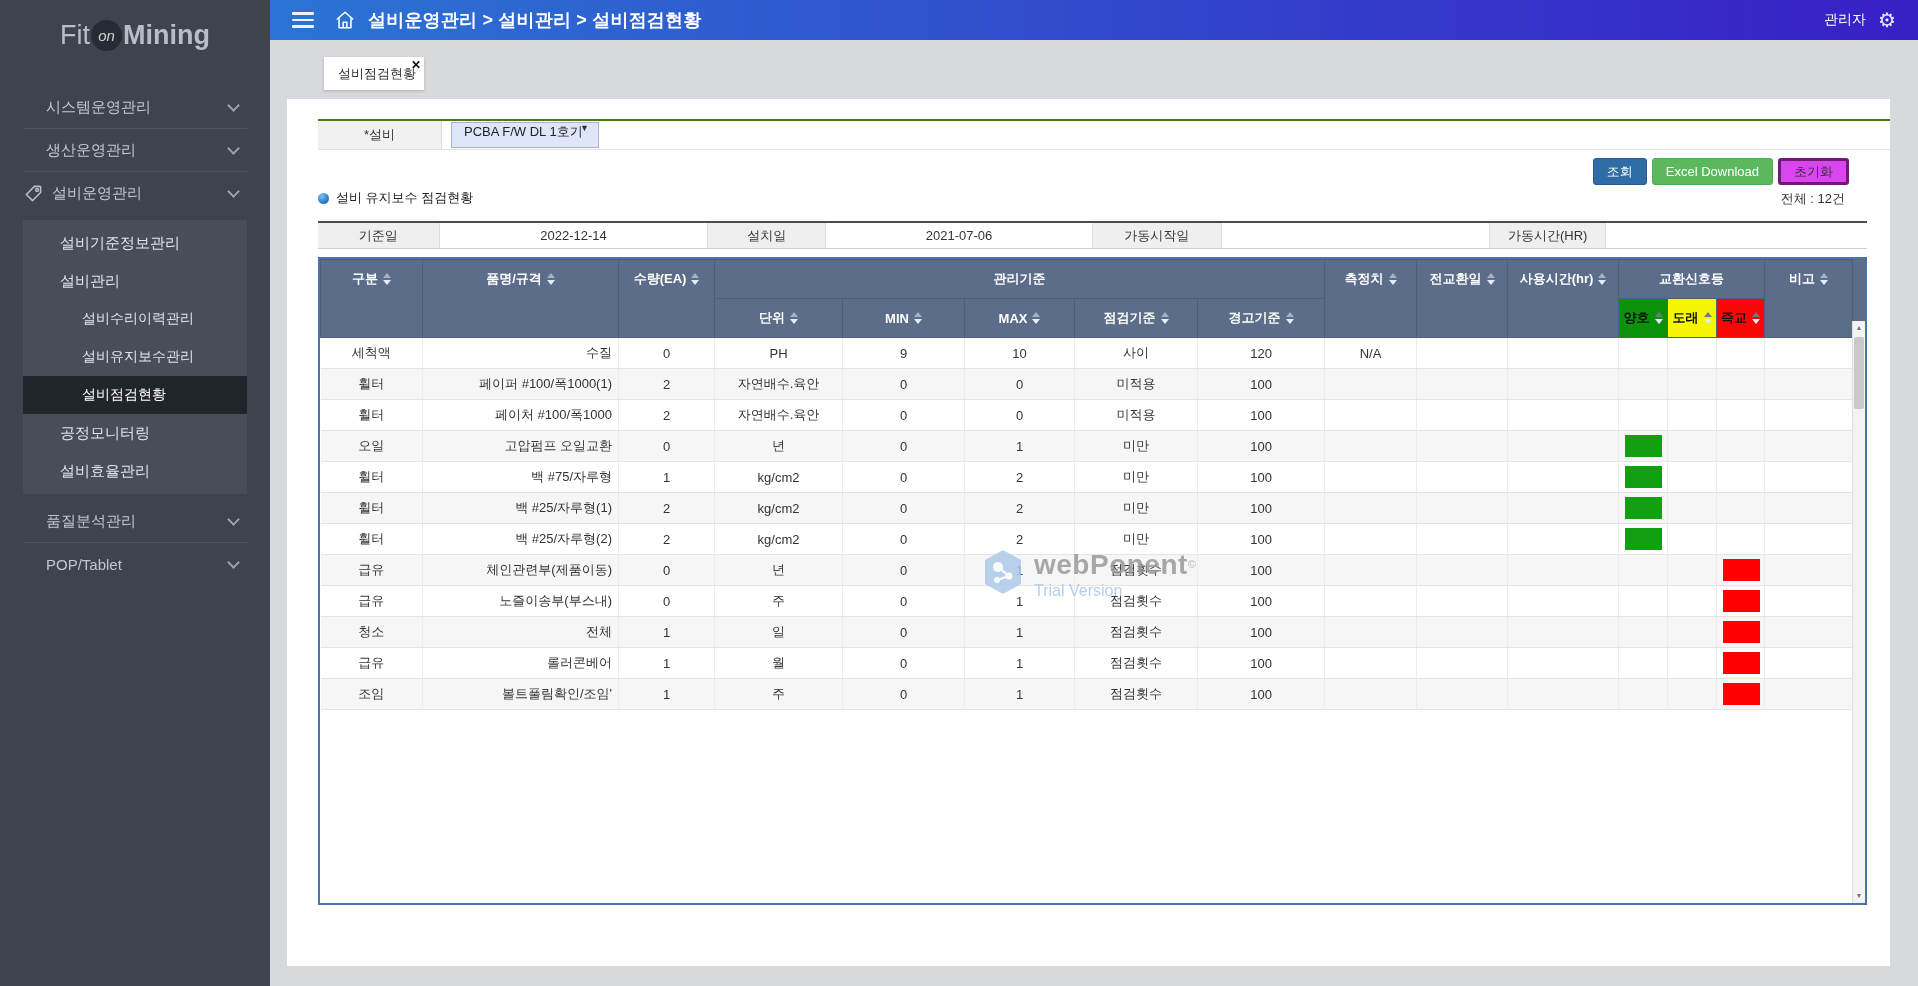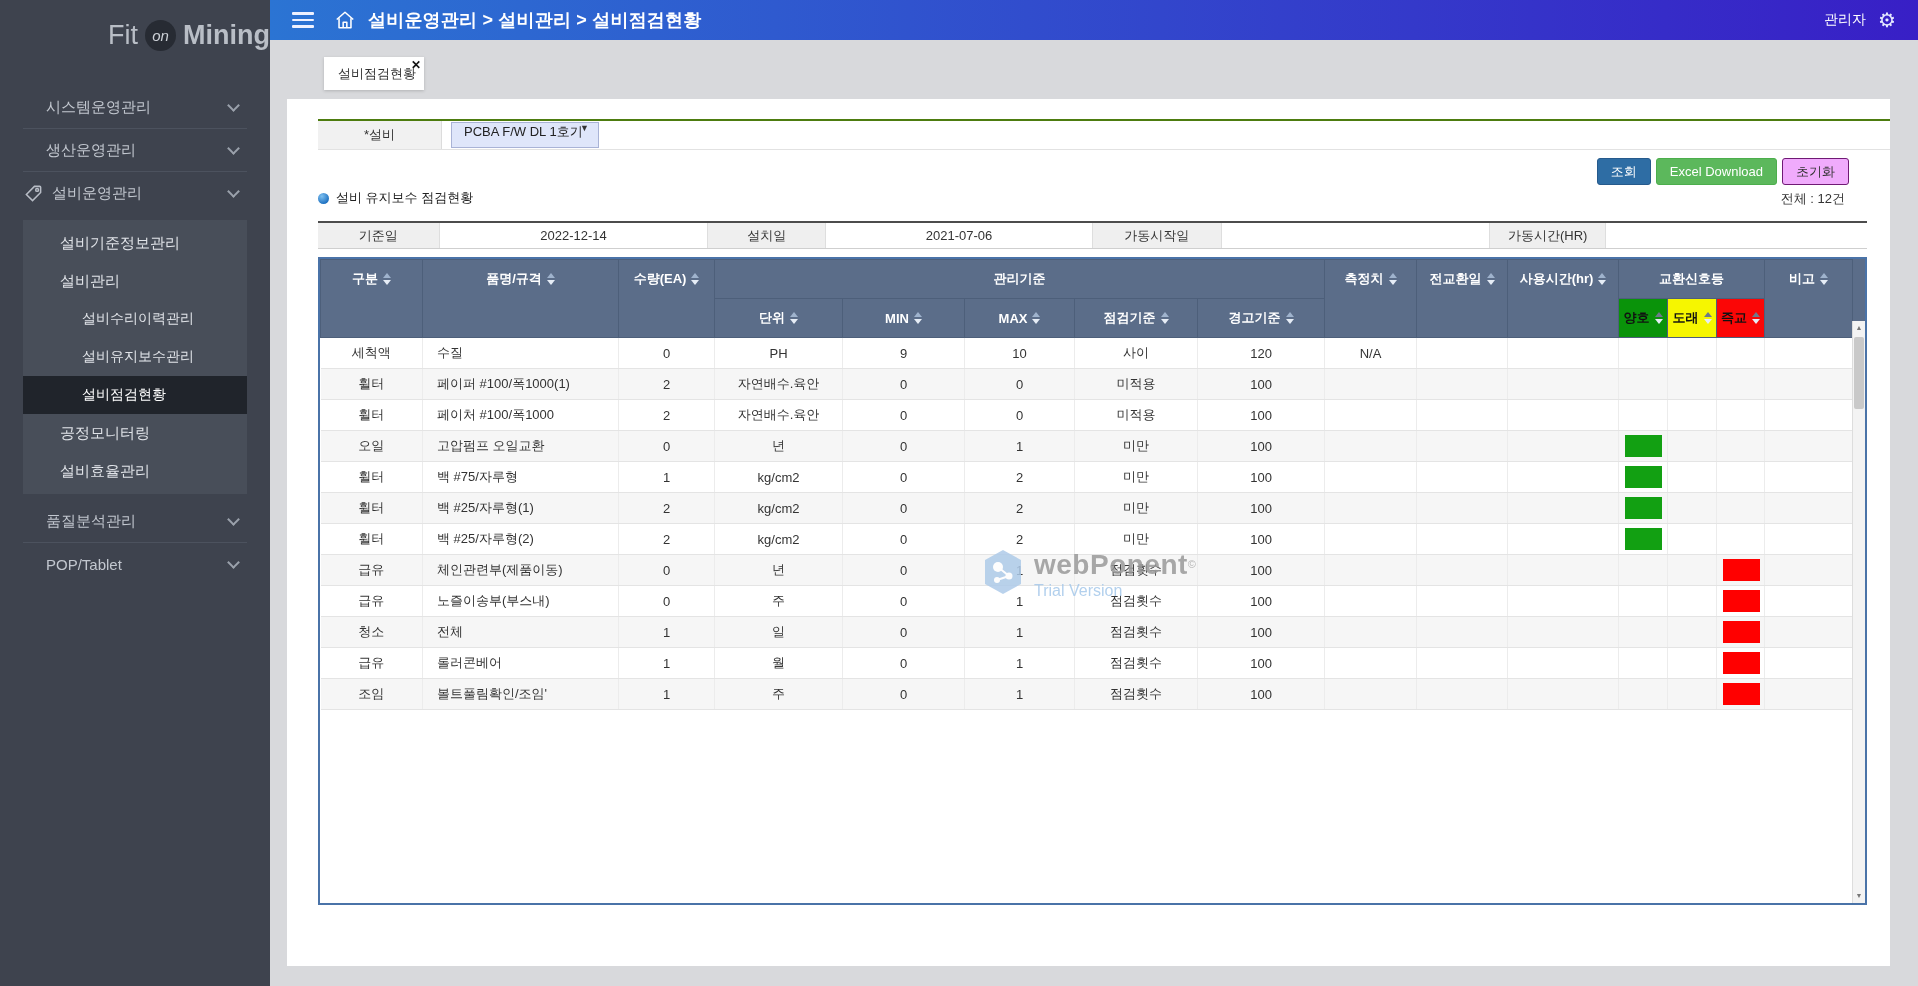--- a/index.html
+++ b/index.html
@@ -1,21 +1,21 @@
 <!DOCTYPE html>
 <html><head>
 <meta charset="utf-8">
 <style>
   * { box-sizing: border-box; margin: 0; padding: 0; }
   html,body { width:1918px; height:986px; overflow:hidden; }
   body { font-family:"Liberation Sans", sans-serif; background:#d8d9dc; position:relative; }
 
   
   .sidebar { position:absolute; left:0; top:0; width:270px; height:986px; background:#3e434e; z-index:5; }
-  .logo { height:58px; display:flex; align-items:center; justify-content:flex-end; gap:7px; padding-top:12px; }
+  .logo { height:58px; display:flex; align-items:center; justify-content:center; gap:1px; padding-top:12px; }
   .logo-fit { font-size:27px; color:#b9bec6; font-weight:400; }
   .logo-on { width:31px; height:31px; background:#272b33; border-radius:50%; color:#cdd1d7; font-style:italic; font-size:15px; display:flex; align-items:center; justify-content:center; }
   .logo-mining { font-size:27px; color:#b9bec6; font-weight:bold; }
   .side-nav { margin-top:28px; }
   .side-item { height:42px; display:flex; align-items:center; justify-content:space-between; padding:0 32px 0 46px; color:#c2c7cf; font-size:15px; cursor:pointer; }
   .side-item.with-icon { padding-left:24px; }
   .left-grp { display:flex; align-items:center; gap:9px; }
   .chev { width:9px; height:9px; border-right:2.5px solid #9aa1ab; border-bottom:2.5px solid #9aa1ab; transform:rotate(45deg); margin-top:-4px; }
   .side-sep { border-top:1px solid #4c525e; margin:0 23px; }
   .submenu { background:#484e59; margin:6px 23px 6px 23px; padding:4px 0; }
@@ -45,21 +45,21 @@
   .filter-bar { position:absolute; left:31px; top:20px; width:1572px; height:31px; border-top:2px solid #4d7c0f; border-bottom:1px solid #e2e2e2; display:flex; align-items:stretch; }
   .filter-label { width:124px; background:#f1f1f1; border-right:1px solid #dcdcdc; display:flex; align-items:center; justify-content:center; font-size:13px; color:#333; }
   .filter-dd { width:148px; margin-left:9px; margin-top:1px; margin-bottom:1px; background:#dfe6fa; border:1px solid #a9b3d6; display:flex; align-items:flex-start; padding-left:12px; font-size:13px; color:#222; position:relative; cursor:pointer; }
   .dd-caret { position:absolute; right:9px; font-size:9px; color:#333; }
 
   
   .btn-row { position:absolute; top:59px; right:41px; display:flex; gap:5px; }
   .btn { height:27px; border-radius:3px; font-size:13px; padding:0 13px; cursor:pointer; display:flex; align-items:center; font-family:"Liberation Sans",sans-serif; }
   .btn-blue { background:#2e6da4; border:1px solid #265a8c; color:#fff; }
   .btn-green { background:#5cb85c; border:1px solid #4cae4c; color:#fff; }
-  .btn-gray { background:#f0abfc; border:1px solid #701a75; color:#333; }
+  .btn-gray { background:#d946ef; border:3px solid #701a75; color:#333; }
   .total-txt { position:absolute; top:91px; right:45px; font-size:13px; color:#333; }
 
   
   .sec-title { position:absolute; left:31px; top:90px; display:flex; align-items:center; gap:7px; font-size:13px; color:#222; }
   .dot-ic { width:11px; height:11px; border-radius:50%; background:radial-gradient(circle at 35% 30%, #7ec0f0, #1b6fc0 75%); }
 
   
   .info-bar { position:absolute; left:31px; top:122px; width:1549px; height:28px; border-top:2px solid #4c4c4c; border-bottom:1px solid #cfcfcf; display:flex;align-items:center; }
   .info-cell { display:flex; align-items:center; justify-content:center; font-size:13px; color:#333; border-right:1px solid #dedede; height:100%; }
   .info-cell.lbl { background:#efefef; }
@@ -73,21 +73,21 @@
   .thc { display:flex; align-items:center; justify-content:center; height:30px; gap:5px; }
   .sort { display:inline-flex; flex-direction:column; gap:2px; }
   .sort .up { width:0;height:0;border-left:4px solid transparent;border-right:4px solid transparent;border-bottom:5px solid #9fb3cd; }
   .sort .dn { width:0;height:0;border-left:4px solid transparent;border-right:4px solid transparent;border-top:5px solid #e6edf6; }
   th.h-good { background:#0a930a !important; color:#111 !important; }
   th.h-due { background:#f6f600 !important; color:#111 !important; }
   th.h-urgent { background:#fb0606 !important; color:#111 !important; }
   th.h-good .sort .up, th.h-due .sort .up, th.h-urgent .sort .up { border-bottom-color:#6d7a8a; }
   .grid tbody td { height:31px; font-size:13px; color:#333; text-align:center; border-bottom:1px solid #e4e4e4; border-right:1px solid #ececec; padding:0 6px; overflow:hidden; white-space:nowrap; }
   .grid tbody tr.alt td { background:#f6f6f6; }
-  .grid tbody td.left { text-align:left; padding-left:14px; }
+  .grid tbody td.left { text-align:right; padding-left:14px; }
   .sig { display:inline-block; width:37px; height:22px; vertical-align:middle; }
   .sig.good { background:#12a012; }
   .sig.urgent { background:#ff0000; }
   .head-filler { position:absolute; top:0; right:0; width:13px; height:62px; background:#5b6d89; border-left:1px solid #4d5f7a; }
   .vscroll { position:absolute; top:62px; right:0; bottom:0; width:13px; background:#f3f3f3; border-left:1px solid #dddddd; }
   .vs-btn { height:14px; font-size:7px; color:#777; text-align:center; line-height:14px; cursor:pointer; }
   .vs-btn.bottom { position:absolute; bottom:0; left:0; right:0; }
   .vs-thumb { position:absolute; top:16px; left:1px; width:10px; height:72px; background:#c9c9c9; border-radius:2px; cursor:grab; }
 
   

